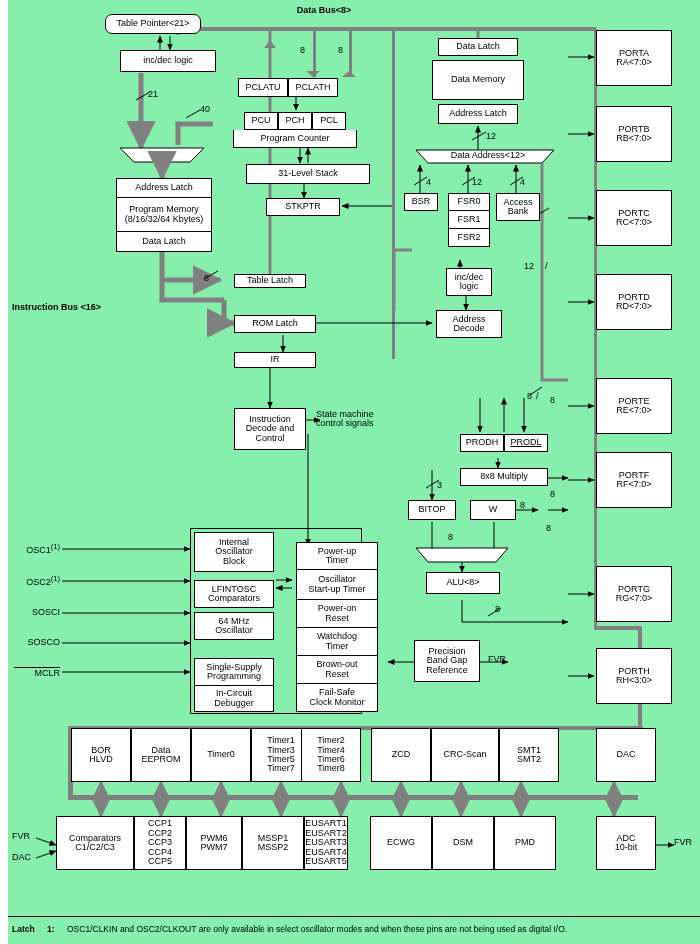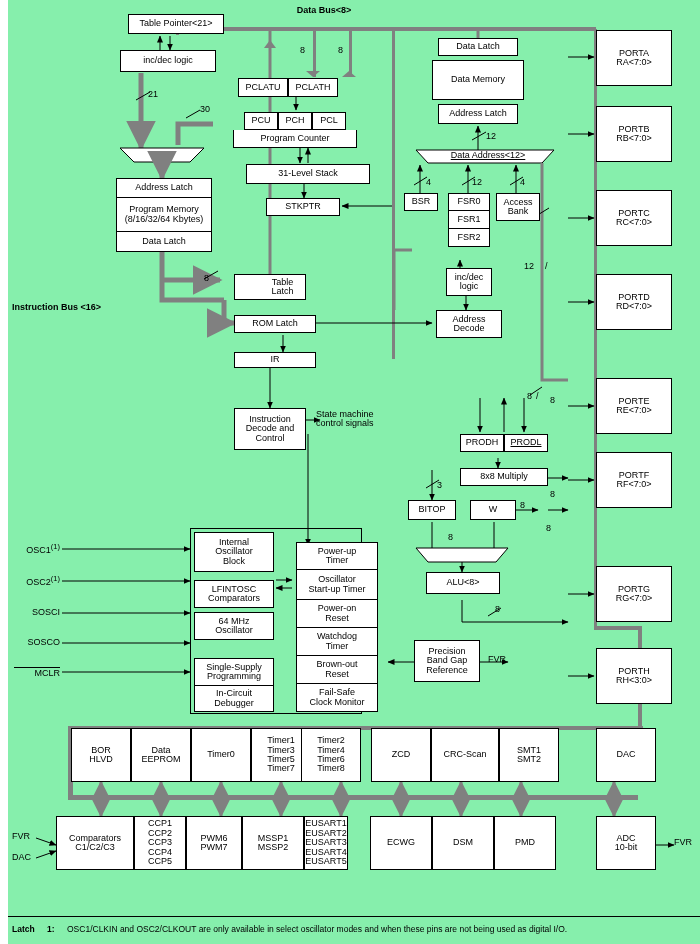--- a/index.html
+++ b/index.html
@@ -222,72 +222,72 @@
     <line x1="126" y1="310" x2="126" y2="310" stroke="#000"></line>
   </svg>
 
   <div class="lbl b" style="left:256px;top:6px;width:120px;">Data Bus&lt;8&gt;</div>
   <div class="lbl b" style="left:0px;top:303px;width:180px;text-align:left;padding-left:4px;">Instruction Bus &lt;16&gt;</div>
 
   <div class="lbl" style="left:292px;top:46px;">8</div>
   <div class="lbl" style="left:330px;top:46px;">8</div>
   <div class="lbl" style="left:196px;top:274px;">8</div>
   <div class="lbl" style="left:140px;top:90px;">21</div>
-  <div class="lbl" style="left:192px;top:105px;">30</div>
+  <div class="lbl" style="left:192px;top:105px;">40</div>
   <div class="lbl" style="left:478px;top:132px;">12</div>
   <div class="lbl" style="left:418px;top:178px;">4</div>
   <div class="lbl" style="left:464px;top:178px;">12</div>
   <div class="lbl" style="left:512px;top:178px;">4</div>
   <div class="lbl" style="left:516px;top:262px;">12</div>
   <div class="lbl" style="left:537px;top:262px;">/</div>
   <div class="lbl" style="left:542px;top:396px;">8</div>
   <div class="lbl" style="left:429px;top:481px;">3</div>
   <div class="lbl" style="left:437px;top:501px;">8</div>
   <div class="lbl" style="left:512px;top:501px;">8</div>
   <div class="lbl" style="left:542px;top:490px;">8</div>
   <div class="lbl" style="left:538px;top:524px;">8</div>
   <div class="lbl" style="left:440px;top:533px;">8</div>
   <div class="lbl" style="left:487px;top:605px;">8</div>
   <div class="lbl" style="left:519px;top:392px;">8</div>
 
   <div class="lbl" style="left:528px;top:392px;">/</div>
 
-  <div class="box" style="left:120px;top:14px;width:96px;height:20px;">Table Pointer&lt;21&gt;</div>
+  <div class="box" style="left:97px;top:14px;width:96px;height:20px;border-radius:7px;">Table Pointer&lt;21&gt;</div>
   <div class="box" style="left:112px;top:50px;width:96px;height:22px;">inc/dec logic</div>
 
   <div class="box" style="left:230px;top:78px;width:50px;height:19px;">PCLATU</div>
   <div class="box" style="left:280px;top:78px;width:50px;height:19px;">PCLATH</div>
   <div class="box" style="left:236px;top:112px;width:34px;height:18px;">PCU</div>
   <div class="box" style="left:270px;top:112px;width:34px;height:18px;">PCH</div>
   <div class="box" style="left:304px;top:112px;width:34px;height:18px;">PCL</div>
   <div class="box" style="left:225px;top:130px;width:124px;height:18px;border-top:none;">Program Counter</div>
 
   <div class="box" style="left:238px;top:164px;width:124px;height:20px;">31-Level Stack</div>
   <div class="box" style="left:258px;top:198px;width:74px;height:18px;">STKPTR</div>
 
   <div class="box" style="left:108px;top:178px;width:96px;height:20px;">Address Latch</div>
   <div class="box multi" style="left:108px;top:198px;width:96px;height:34px;border-top:none;white-space:pre-line;">Program Memory
 (8/16/32/64 Kbytes)</div>
   <div class="box" style="left:108px;top:232px;width:96px;height:20px;border-top:none;">Data Latch</div>
 
-  <div class="box" style="left:226px;top:274px;width:72px;height:26px;padding-left:25px;">Table Latch</div>
+  <div class="box" style="left:226px;top:274px;width:72px;height:14px;">Table Latch</div>
   <div class="box" style="left:226px;top:315px;width:82px;height:18px;">ROM Latch</div>
   <div class="box" style="left:226px;top:352px;width:82px;height:16px;">IR</div>
 
   <div class="box multi" style="left:226px;top:408px;width:72px;height:42px;white-space:pre-line;">Instruction
 Decode and
 Control</div>
   <div class="lbl multi" style="left:308px;top:410px;width:90px;text-align:left;white-space:pre-line;">State machine
 control signals</div>
 
   <div class="box" style="left:430px;top:38px;width:80px;height:18px;">Data Latch</div>
   <div class="box" style="left:424px;top:60px;width:92px;height:40px;">Data Memory</div>
   <div class="box" style="left:430px;top:104px;width:80px;height:20px;">Address Latch</div>
 
-  <div class="lbl" style="left:420px;top:151px;width:120px;text-decoration:underline;">Data Address&lt;12&gt;</div>
+  <div class="lbl" style="left:420px;top:151px;width:120px;">Data Address&lt;12&gt;</div>
 
   <div class="box" style="left:396px;top:193px;width:34px;height:18px;">BSR</div>
   <div class="box" style="left:440px;top:193px;width:42px;height:18px;">FSR0</div>
   <div class="box" style="left:440px;top:211px;width:42px;height:18px;border-top:none;">FSR1</div>
   <div class="box" style="left:440px;top:229px;width:42px;height:18px;border-top:none;">FSR2</div>
   <div class="box multi" style="left:488px;top:193px;width:44px;height:28px;white-space:pre-line;">Access
 Bank</div>
   <div class="box multi" style="left:438px;top:268px;width:46px;height:28px;white-space:pre-line;">inc/dec
 logic</div>
   <div class="box multi" style="left:428px;top:310px;width:66px;height:28px;white-space:pre-line;">Address

